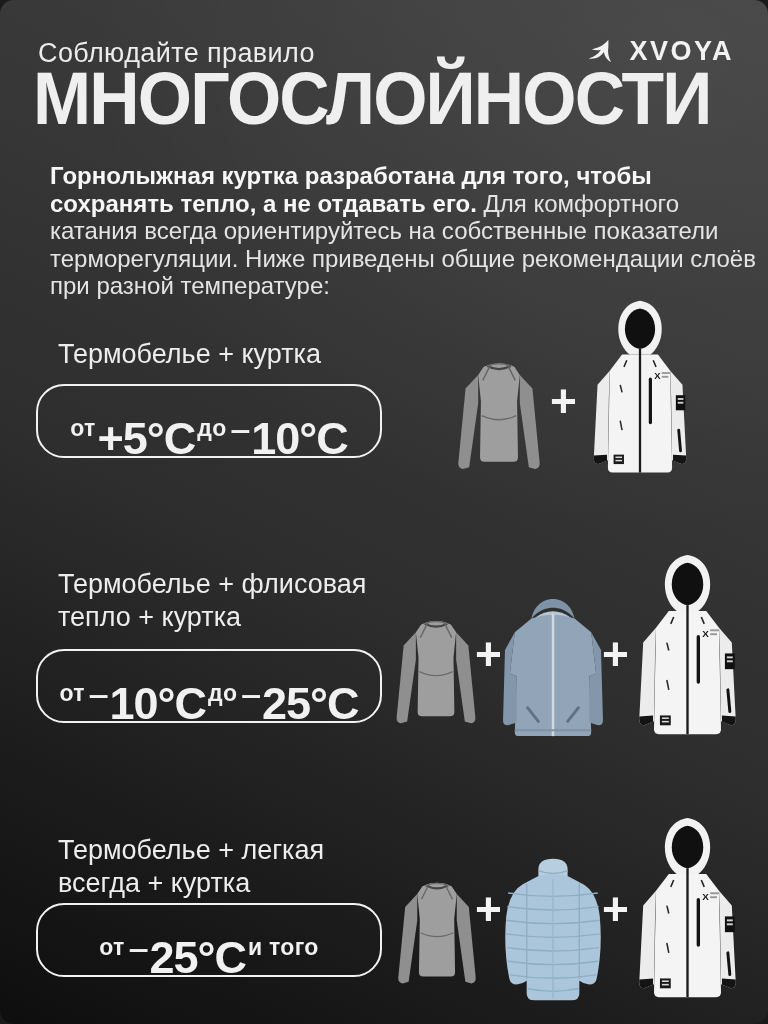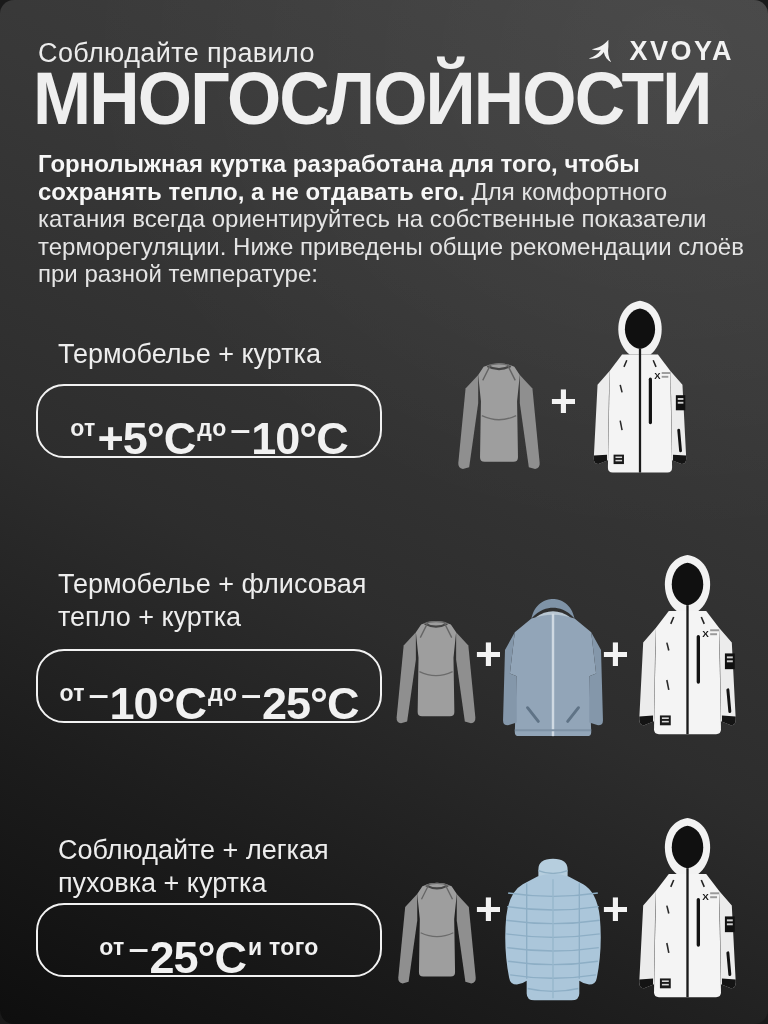--- a/index.html
+++ b/index.html
@@ -13,21 +13,21 @@
   }
   .tagline{position:absolute;left:38px;top:38px;font-size:27px;letter-spacing:.4px;color:#ececec;}
   .brand{position:absolute;right:34px;top:36px;display:flex;align-items:center;gap:15px;}
   .brand svg{width:28px;height:28px;}
   .brand-text{font-size:27px;font-weight:700;letter-spacing:2.5px;color:#f2f2f2;}
   .title{
     position:absolute;left:33px;top:62px;margin:0;font-size:75px;line-height:72px;
     font-weight:700;letter-spacing:-2px;white-space:nowrap;color:#efefef;
     transform:scaleX(.93);transform-origin:left top;
   }
-  .intro{position:absolute;left:38px;top:150px;width:708px;margin:0;font-size:24px;line-height:27.5px;color:#e4e4e4;}
+  .intro{position:absolute;left:38px;top:150px;width:708px;margin:12px;font-size:24px;line-height:27.5px;color:#e4e4e4;}
   .intro b{color:#f7f7f7;}
   .sec-label{position:absolute;left:38px;width:330px;font-size:27px;line-height:33px;color:#ededed;margin-left:20px;}
   .pill{
     position:absolute;left:36px;width:346px;height:74px;box-sizing:border-box;
     border:2.5px solid #f2f2f2;border-radius:28px;
     display:flex;align-items:center;justify-content:center;gap:2px;
   }
   .t-small{font-size:23px;font-weight:700;transform:translateY(7px);letter-spacing:.3px;}
   .t-big{font-size:45px;font-weight:800;letter-spacing:-1px;line-height:1;margin-top:35px;}
   .item{position:absolute;}
@@ -158,21 +158,21 @@
     <svg class="item" style="left:497px;top:597px;width:112px;height:145px">
         <use href="#sym-fleece"></use>
       </svg>
     <span class="plus" style="left:602px;top:631px">+</span>
     <svg class="item" style="left:627px;top:552px;width:121px;height:192px">
         <use href="#sym-jacket"></use>
       </svg>
   </section>
 
   <section>
-    <div class="sec-label" style="top:834px">Соблюдайте + легкая пуховка + куртка</div>
+    <div class="sec-label" style="top:834px">Термобелье + легкая всегда + куртка</div>
     <div class="pill" style="top:903px">
       <span class="t-small">от</span>
       <span class="t-big">⁻25°C</span>
       <span class="t-small">и того</span>
 
     </div>
     <svg class="item" style="left:394px;top:872px;width:86px;height:124px">
         <use href="#sym-thermal"></use>
       </svg>
     <span class="plus" style="left:475px;top:886px">+</span>

